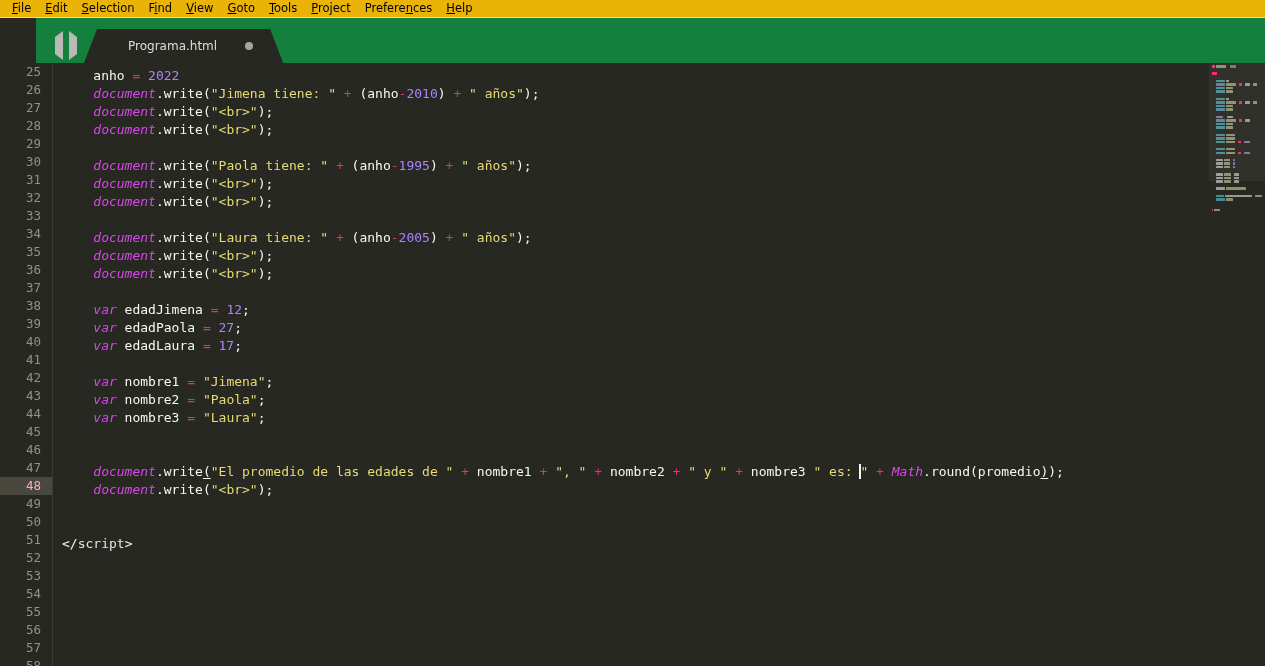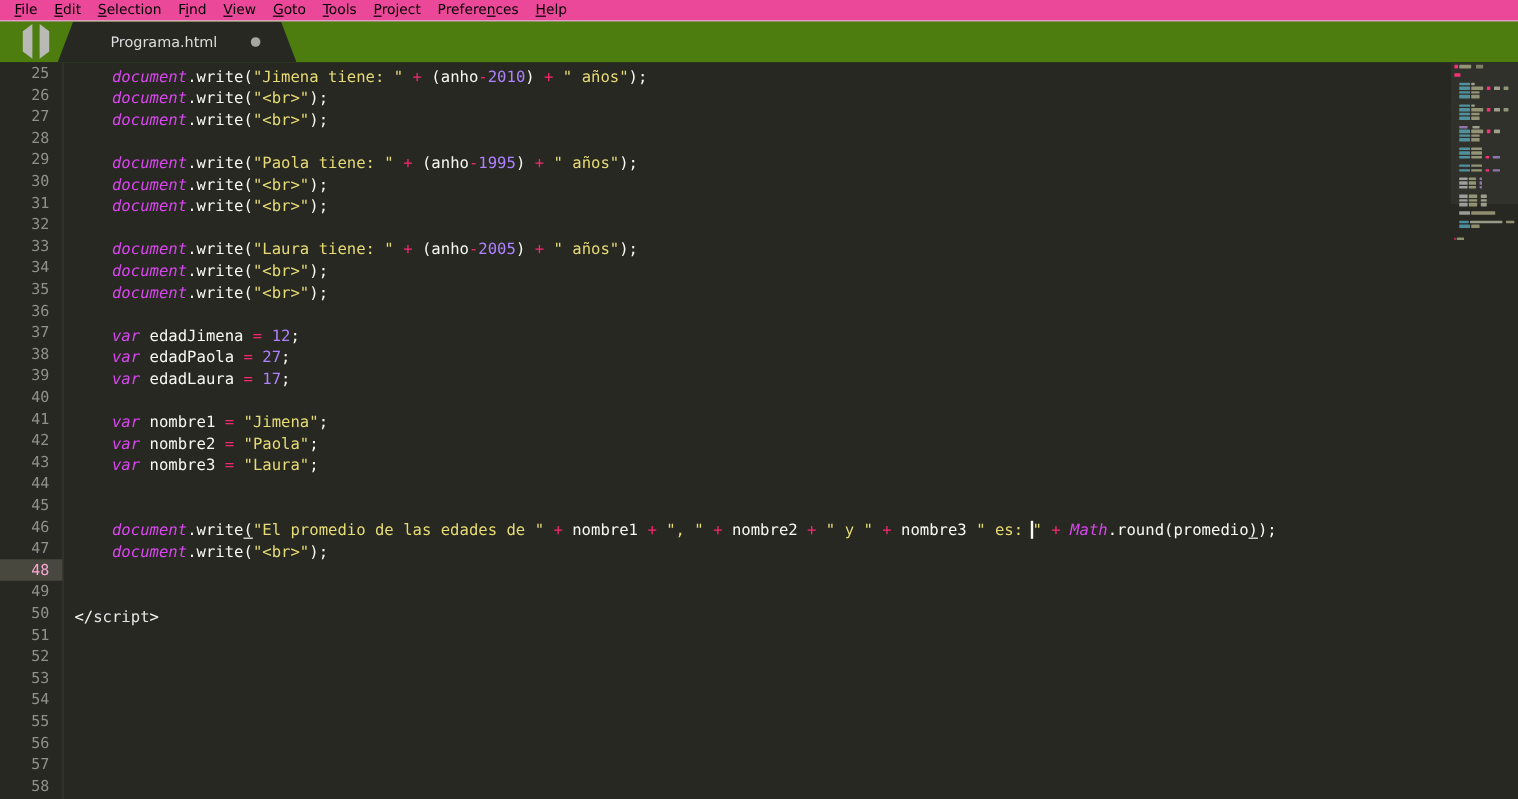--- a/index.html
+++ b/index.html
@@ -8,45 +8,46 @@
     margin: 0; padding: 0;
     width: 1265px; height: 666px;
     overflow: hidden;
     background: #272822;
     font-family: "Liberation Sans", sans-serif;
   }
 
   
   #menubar {
     height: 18px;
-    background: #ec4899;
+    background: #eab308;
     display: flex;
     align-items: center;
     padding-left: 5px;
     border-bottom: 1px solid #d8d8d8;
   }
   .menu-item {
     font-family: "DejaVu Sans", "Liberation Sans", sans-serif;
     font-size: 11.5px;
     color: #000000;
     padding: 0 7px;
     line-height: 17px;
     white-space: nowrap;
     cursor: default;
   }
   .menu-item u { text-decoration: underline; }
 
   
   #tabbar {
-    height: 34px;
-    background: #4d7c0f;
+    height: 45px;
+    background: #15803d;
     display: flex;
     align-items: flex-end;
     position: relative;
     overflow: hidden;
+    margin-left: 36px;
   }
   #tab-nav {
     width: 60px;
     height: 34px;
     display: flex;
     align-items: center;
     justify-content: center;
     gap: 6px;
     flex: 0 0 60px;
   }
@@ -262,20 +263,21 @@
       <div class="gutter-row">52</div>
       <div class="gutter-row">53</div>
       <div class="gutter-row">54</div>
       <div class="gutter-row">55</div>
       <div class="gutter-row">56</div>
       <div class="gutter-row">57</div>
       <div class="gutter-row">58</div>
     </div>
   <div id="gutter-line"></div>
   <div id="code">
+      <div class="code-row"><span class="t-plain">    </span><span class="t-plain">anho</span><span class="t-plain"> </span><span class="t-op">=</span><span class="t-plain"> </span><span class="t-num">2022</span></div>
       <div class="code-row"><span class="t-plain">    </span><span class="t-kw">document</span><span class="t-plain">.write(</span><span class="t-str">"Jimena tiene: "</span><span class="t-plain"> </span><span class="t-op">+</span><span class="t-plain"> (</span><span class="t-plain">anho</span><span class="t-op">-</span><span class="t-num">2010</span><span class="t-plain">) </span><span class="t-op">+</span><span class="t-plain"> </span><span class="t-str">" años"</span><span class="t-plain">);</span></div>
       <div class="code-row"><span class="t-plain">    </span><span class="t-kw">document</span><span class="t-plain">.write(</span><span class="t-str">"&lt;br&gt;"</span><span class="t-plain">);</span></div>
       <div class="code-row"><span class="t-plain">    </span><span class="t-kw">document</span><span class="t-plain">.write(</span><span class="t-str">"&lt;br&gt;"</span><span class="t-plain">);</span></div>
       <div class="code-row">&nbsp;</div>
       <div class="code-row"><span class="t-plain">    </span><span class="t-kw">document</span><span class="t-plain">.write(</span><span class="t-str">"Paola tiene: "</span><span class="t-plain"> </span><span class="t-op">+</span><span class="t-plain"> (</span><span class="t-plain">anho</span><span class="t-op">-</span><span class="t-num">1995</span><span class="t-plain">) </span><span class="t-op">+</span><span class="t-plain"> </span><span class="t-str">" años"</span><span class="t-plain">);</span></div>
       <div class="code-row"><span class="t-plain">    </span><span class="t-kw">document</span><span class="t-plain">.write(</span><span class="t-str">"&lt;br&gt;"</span><span class="t-plain">);</span></div>
       <div class="code-row"><span class="t-plain">    </span><span class="t-kw">document</span><span class="t-plain">.write(</span><span class="t-str">"&lt;br&gt;"</span><span class="t-plain">);</span></div>
       <div class="code-row">&nbsp;</div>
       <div class="code-row"><span class="t-plain">    </span><span class="t-kw">document</span><span class="t-plain">.write(</span><span class="t-str">"Laura tiene: "</span><span class="t-plain"> </span><span class="t-op">+</span><span class="t-plain"> (</span><span class="t-plain">anho</span><span class="t-op">-</span><span class="t-num">2005</span><span class="t-plain">) </span><span class="t-op">+</span><span class="t-plain"> </span><span class="t-str">" años"</span><span class="t-plain">);</span></div>
       <div class="code-row"><span class="t-plain">    </span><span class="t-kw">document</span><span class="t-plain">.write(</span><span class="t-str">"&lt;br&gt;"</span><span class="t-plain">);</span></div>

